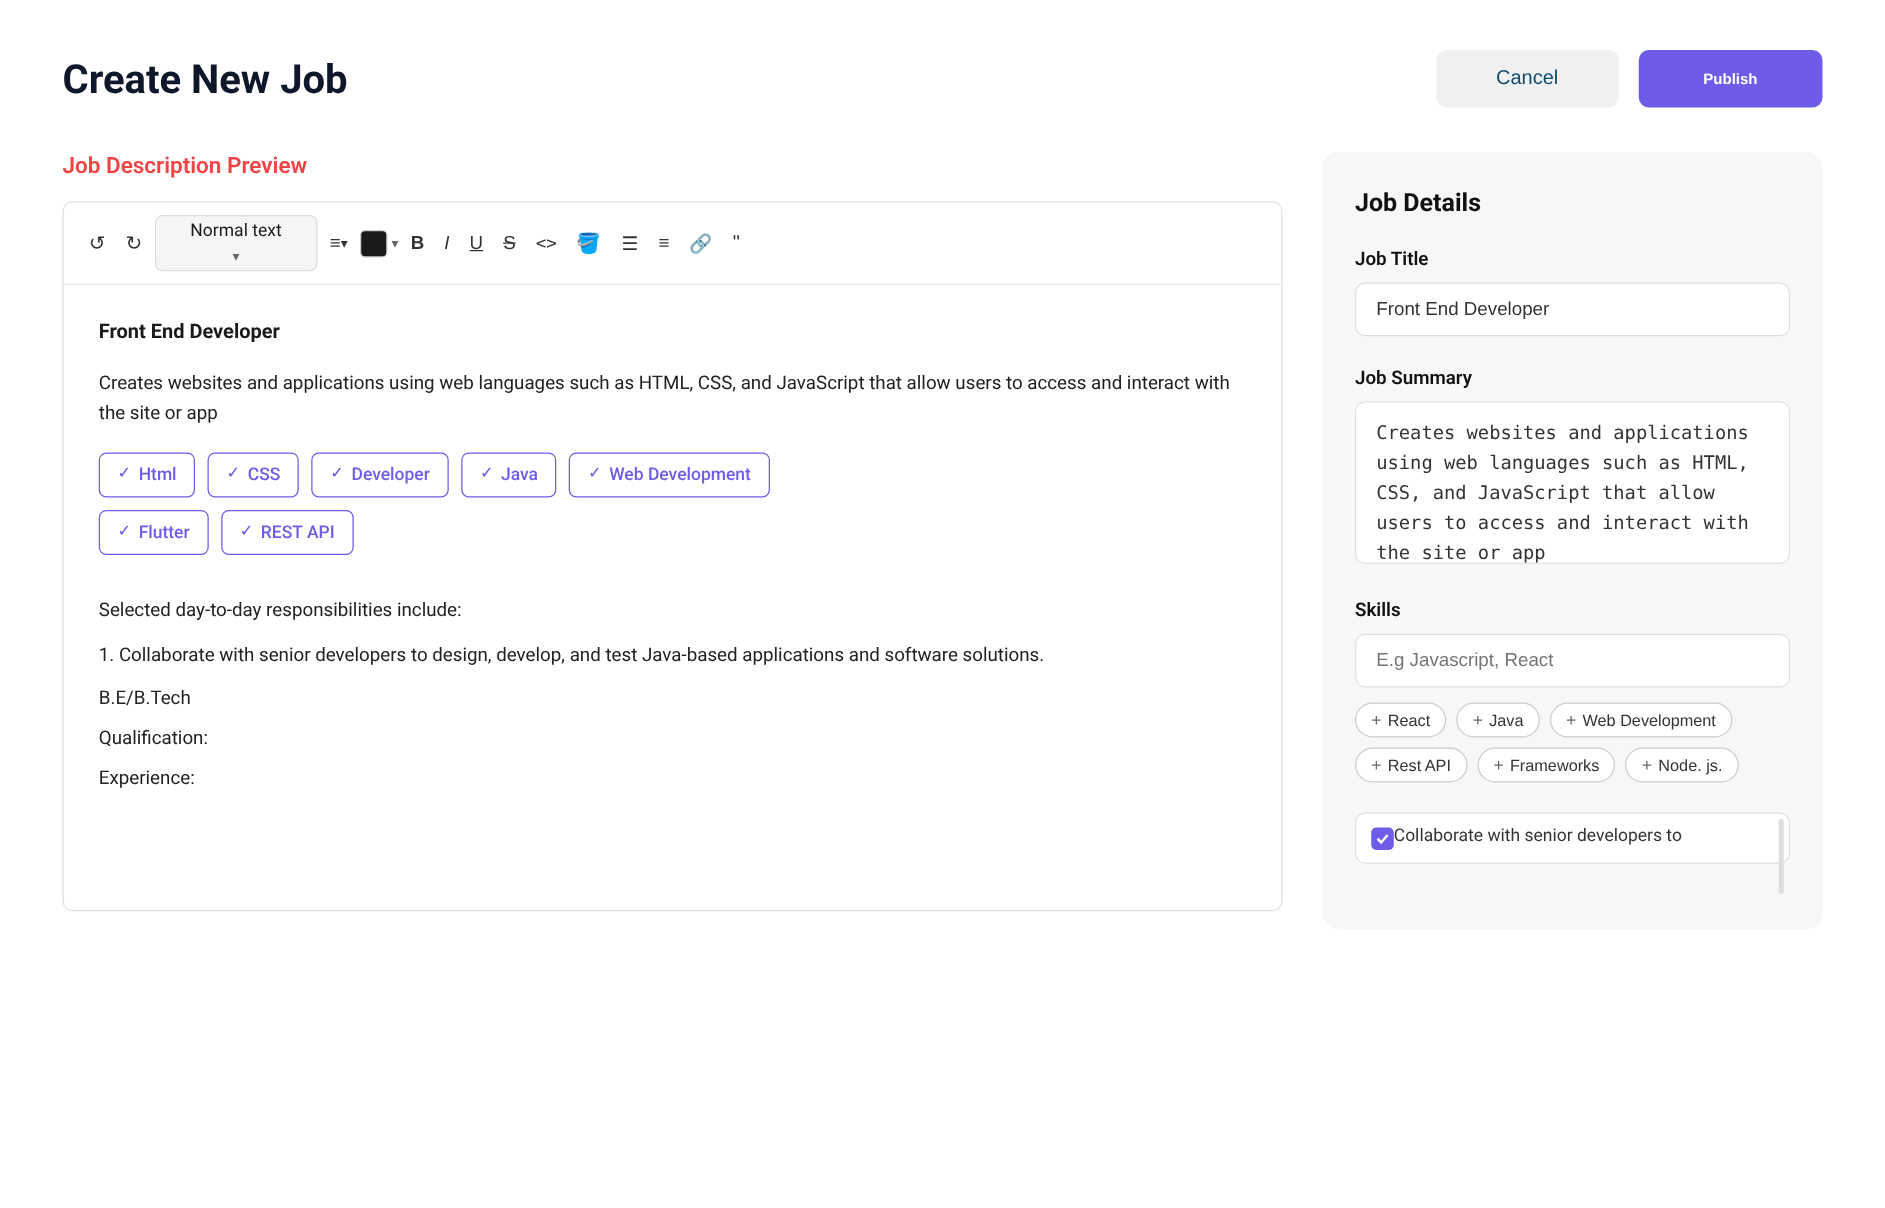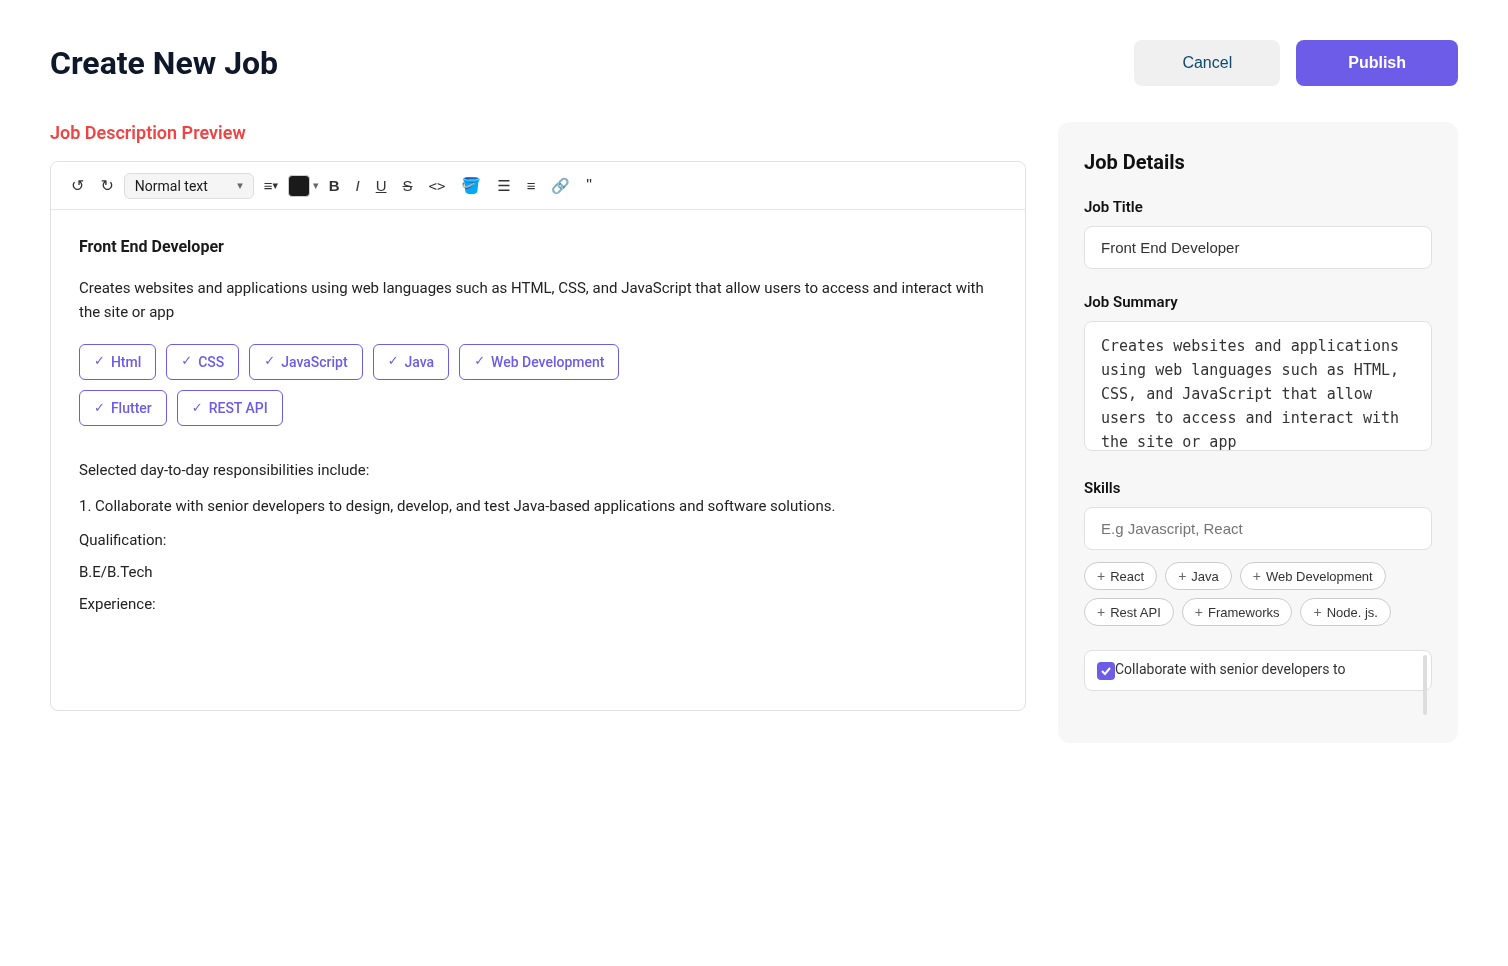--- a/index.html
+++ b/index.html
@@ -44,21 +44,21 @@
       font-weight: 500;
       border-radius: 8px;
       cursor: pointer;
       color: #0c4a6e;
     }
 
     .publish-btn {
       background: #6c5ce7;
       border: none;
       padding: 12px 52px;
-      font-size: 16px;
+      font-size: 12px;
       font-weight: 600;
       border-radius: 8px;
       cursor: pointer;
       color: #fff;
     }
 
     
     .main-layout {
       display: flex;
       gap: 32px;
@@ -114,20 +114,21 @@
       border: 1px solid #ddd;
       border-radius: 6px;
       padding: 4px 10px;
       font-size: 14px;
       cursor: pointer;
       display: flex;
       align-items: center;
       gap: 6px;
       min-width: 130px;
       justify-content: space-between;
+      flex-direction: column;
     }
 
     .color-swatch {
       width: 22px;
       height: 22px;
       border-radius: 4px;
       background: #1a1a1a;
       border: 1px solid #ccc;
     }
 
@@ -419,21 +420,21 @@
             <div class="skill-chip">
               <span class="check">✓</span>
               <span>Html</span>
             </div>
             <div class="skill-chip">
               <span class="check">✓</span>
               <span>CSS</span>
             </div>
             <div class="skill-chip">
               <span class="check">✓</span>
-              <span>JavaScript</span>
+              <span>Developer</span>
             </div>
             <div class="skill-chip">
               <span class="check">✓</span>
               <span>Java</span>
             </div>
             <div class="skill-chip">
               <span class="check">✓</span>
               <span>Web Development</span>
             </div>
           </div>
@@ -445,22 +446,22 @@
             </div>
             <div class="skill-chip">
               <span class="check">✓</span>
               <span>REST API</span>
             </div>
           </div>
 
           <div class="responsibilities">Selected day-to-day responsibilities include:</div>
           <div class="numbered-item">1. Collaborate with senior developers to design, develop, and test Java-based applications and software solutions.</div>
 
+          <div class="qualification">B.E/B.Tech</div>
           <div class="qualification">Qualification:</div>
-          <div class="qualification">B.E/B.Tech</div>
           <div class="experience">Experience:</div>
         </div>
       </div>
     </div>
 
     <div class="sidebar">
       <h2 class="sidebar-title">Job Details</h2>
 
       <div class="field-group">
         <div class="field-label">Job Title</div>

